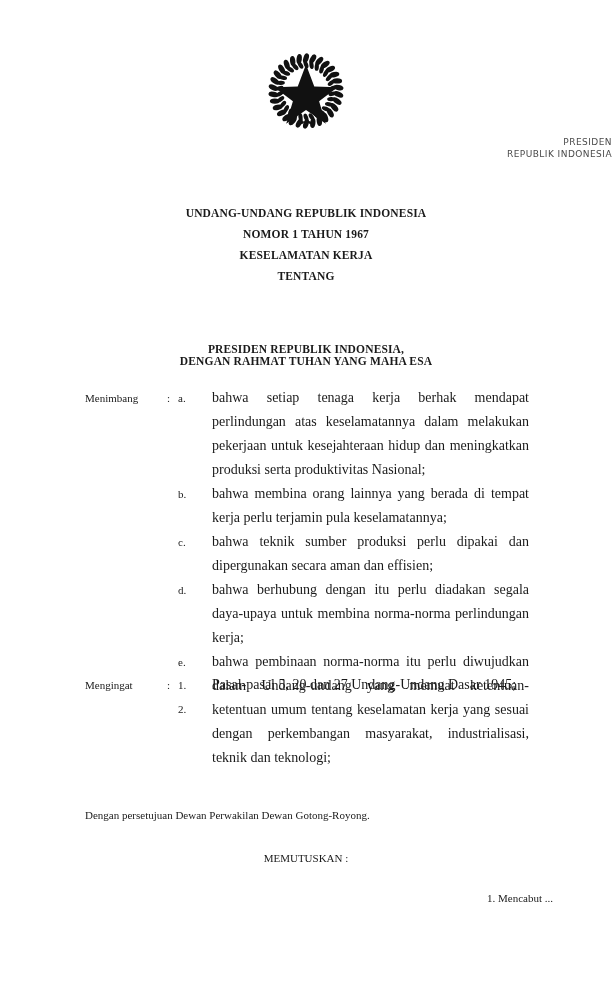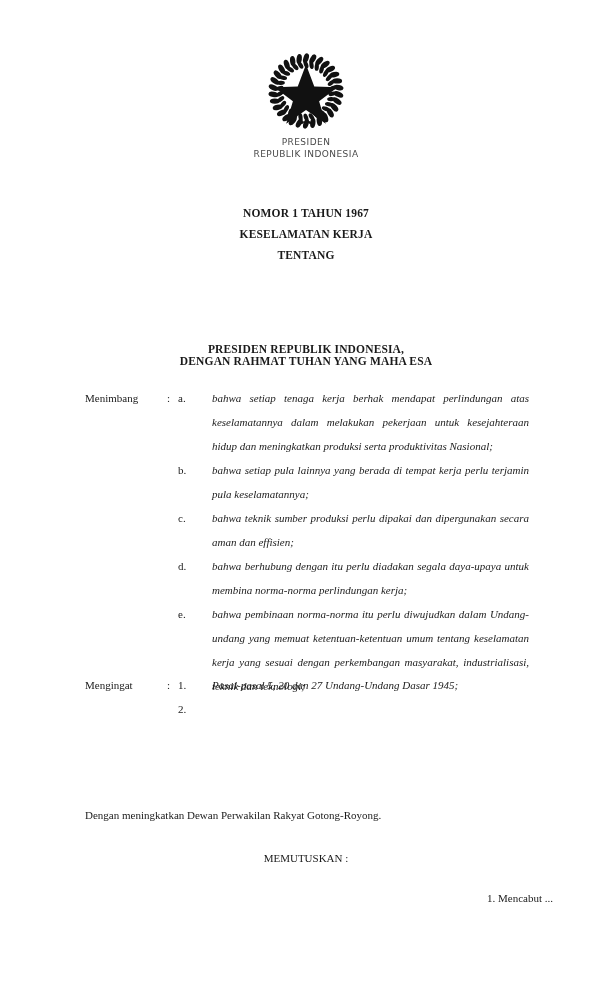--- a/index.html
+++ b/index.html
@@ -31,20 +31,21 @@
     height: 78px;
     display: inline-block;
   }
   .emblem-caption {
     font-family: "DejaVu Sans", "Liberation Sans", sans-serif;
     font-size: 9px;
     line-height: 11.5px;
     letter-spacing: 0.45px;
     color: #4a4a4a;
     margin-top: 3px;
+    text-align: right;
   }
   .emblem-caption div { white-space: nowrap; }
 
   
   .title-block {
     position: absolute;
     top: 203px;
     left: 0;
     width: 612px;
     text-align: center;
@@ -96,26 +97,25 @@
     line-height: 24px;
   }
   .clause-marker {
     width: 34px;
     flex: 0 0 34px;
     font-size: 11px;
     line-height: 24px;
   }
   .clause-text {
     flex: 1 1 auto;
-    font-size: 11px;
+    font-size: 14px;
     line-height: 24px;
     text-align: justify;
     text-justify: inter-word;
     hyphens: none;
-    font-style: italic;
   }
   
   .clause-row.continuation .clause-label,
   .clause-row.continuation .clause-colon { visibility: hidden; }
 
   
   .closing-paragraph {
     position: absolute;
     left: 85px;
     width: 444px;
@@ -295,20 +295,21 @@
         </g>
       </svg>
     </span>
     <div class="emblem-caption">
       <div>PRESIDEN</div>
       <div>REPUBLIK INDONESIA</div>
     </div>
   </div>
 
   <div class="title-block">
+    <div class="title-line">UNDANG-UNDANG REPUBLIK INDONESIA</div>
     <div class="title-line">NOMOR 1 TAHUN 1967</div>
     <div class="title-line">KESELAMATAN KERJA</div>
     <div class="title-line">TENTANG</div>
   </div>
 
   <div class="preamble-block">
     <div class="preamble-line second">PRESIDEN REPUBLIK INDONESIA,</div>
     <div class="preamble-line">DENGAN RAHMAT TUHAN YANG MAHA ESA</div>
   </div>
 
@@ -316,21 +317,21 @@
     <div class="clause-row">
       <div class="clause-label">Menimbang</div>
       <div class="clause-colon">:</div>
       <div class="clause-marker">a.</div>
       <div class="clause-text">bahwa setiap tenaga kerja berhak mendapat perlindungan atas keselamatannya dalam melakukan pekerjaan untuk kesejahteraan hidup dan meningkatkan produksi serta produktivitas Nasional;</div>
     </div>
     <div class="clause-row continuation">
       <div class="clause-label"></div>
       <div class="clause-colon"></div>
       <div class="clause-marker">b.</div>
-      <div class="clause-text">bahwa setiap pula lainnya yang berada di tempat kerja perlu terjamin pula keselamatannya;</div>
+      <div class="clause-text">bahwa membina orang lainnya yang berada di tempat kerja perlu terjamin pula keselamatannya;</div>
     </div>
     <div class="clause-row continuation">
       <div class="clause-label"></div>
       <div class="clause-colon"></div>
       <div class="clause-marker">c.</div>
       <div class="clause-text">bahwa teknik sumber produksi perlu dipakai dan dipergunakan secara aman dan effisien;</div>
     </div>
     <div class="clause-row continuation">
       <div class="clause-label"></div>
       <div class="clause-colon"></div>
@@ -352,17 +353,17 @@
       <div class="clause-marker">1.</div>
       <div class="clause-text">Pasal-pasal 5, 20 dan 27 Undang-Undang Dasar 1945;</div>
     </div>
     <div class="clause-row continuation">
       <div class="clause-label"></div>
       <div class="clause-colon"></div>
       <div class="clause-marker">2.</div>
     </div>
   </div>
 
-  <div class="closing-paragraph" id="approval-paragraph">Dengan meningkatkan Dewan Perwakilan Rakyat Gotong-Royong.</div>
+  <div class="closing-paragraph" id="approval-paragraph">Dengan persetujuan Dewan Perwakilan Dewan Gotong-Royong.</div>
   <div class="decision-heading">MEMUTUSKAN :</div>
   <div class="continued-note">1. Mencabut ...</div>
 
 </div>
 
 </body></html>

